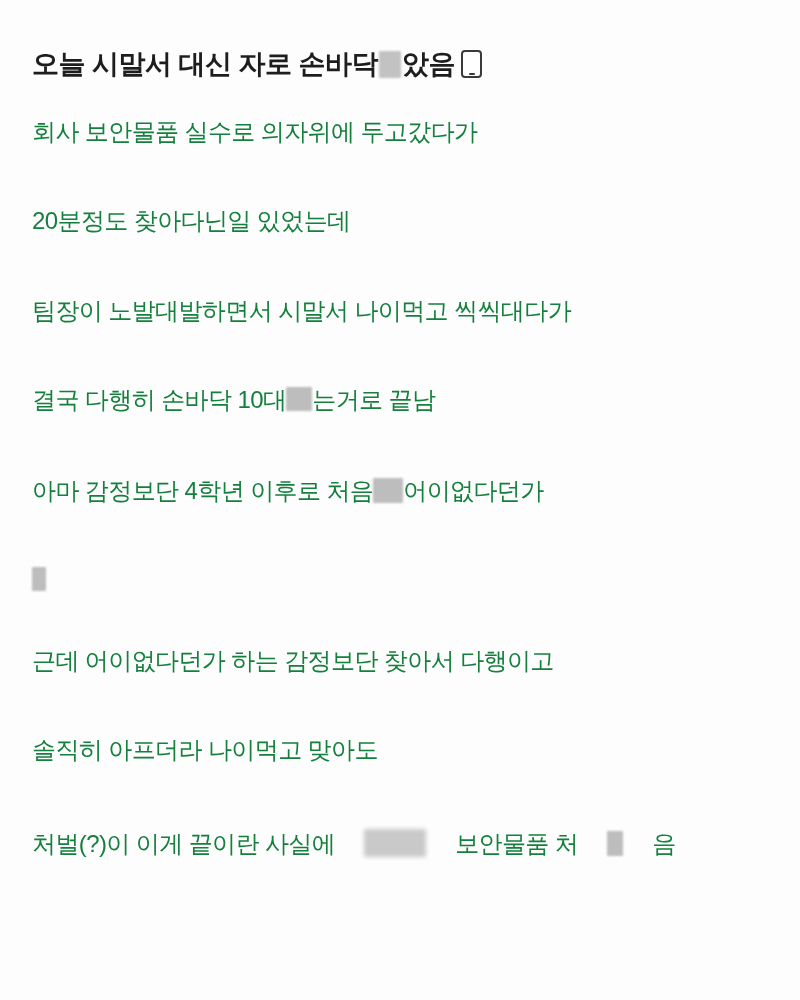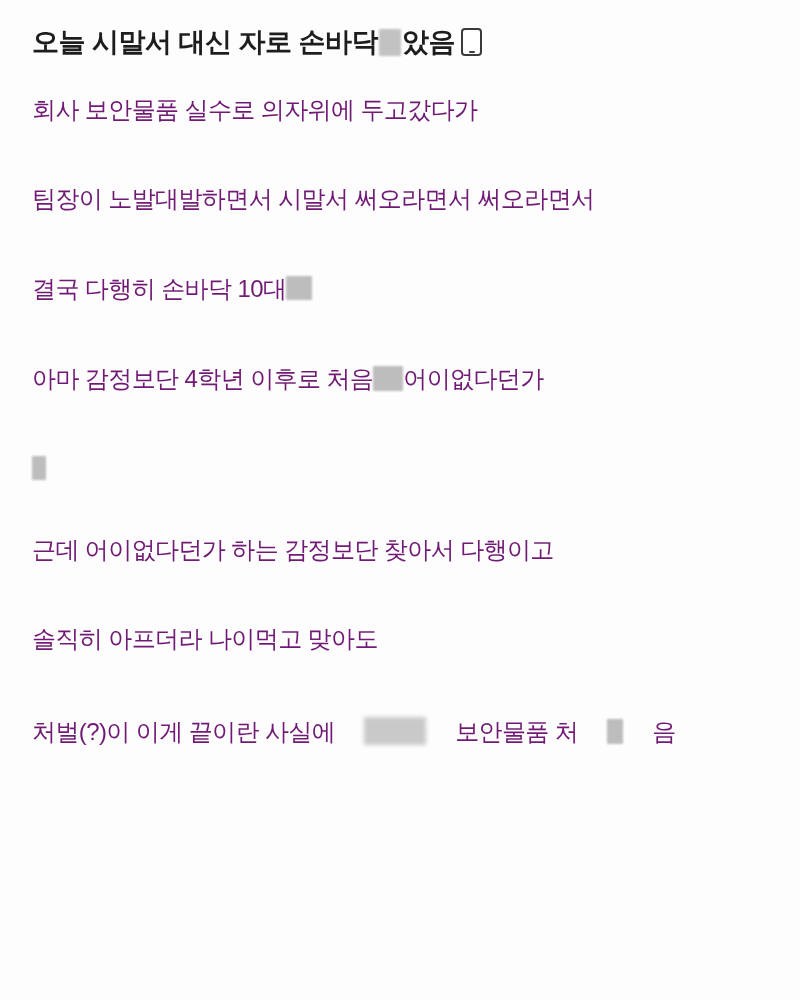--- a/index.html
+++ b/index.html
@@ -13,21 +13,21 @@
     font-family: "Liberation Sans", "DejaVu Sans", sans-serif;
     color: #2b2b2b;
     overflow: hidden;
   }
   .page {
     position: relative;
     width: 800px;
     height: 1000px;
     background: #fdfdfd;
     box-sizing: border-box;
-    padding: 14px 30px 0 32px;
+    padding: 36px 30px 0 32px;
   }
   .title-row {
     display: flex;
     align-items: center;
     gap: 10px;
     margin: 6px 0 0 0;
     min-height: 44px;
   }
   .title-text {
     font-size: 27px;
@@ -73,21 +73,21 @@
     background: #3a3a3a;
     border-radius: 1px;
   }
   .body-lines {
     margin-top: 30px;
   }
   .line {
     font-size: 24px;
     line-height: 1.35;
     letter-spacing: -0.6px;
-    color: #701a75;
+    color: #15803d;
     margin: 0 0 57px 0;
     white-space: nowrap;
     display: flex;
     align-items: baseline;
   }
   .line:last-child {
     margin-bottom: 0;
     gap: 29px;
   }
   .seg {
@@ -139,28 +139,32 @@
       <span class="phone-icon"></span>
     </div>
   </div>
 
   <div class="body-lines">
 
     <p class="line">
       <span class="seg">회사 보안물품 실수로 의자위에 두고갔다가</span>
     </p>
 
+    <p class="line">
+      <span class="seg">20분정도 찾아다닌일 있었는데</span>
+    </p>
 
     <p class="line">
-      <span class="seg">팀장이 노발대발하면서 시말서 써오라면서 써오라면서</span>
+      <span class="seg">팀장이 노발대발하면서 시말서 나이먹고 씩씩대다가</span>
     </p>
 
     <p class="line">
       <span class="seg">결국 다행히 손바닥 10대 </span>
         <span class="mask mask-sm"></span>
+        <span class="seg">는거로 끝남</span>
     </p>
 
     <p class="line">
       <span class="seg">아마 감정보단 4학년 이후로 처음</span>
         <span class="mask mask-md"></span>
         <span class="seg">어이없다던가</span>
     </p>
 
     <p class="line">
         <span class="mask mask-xs"></span>

